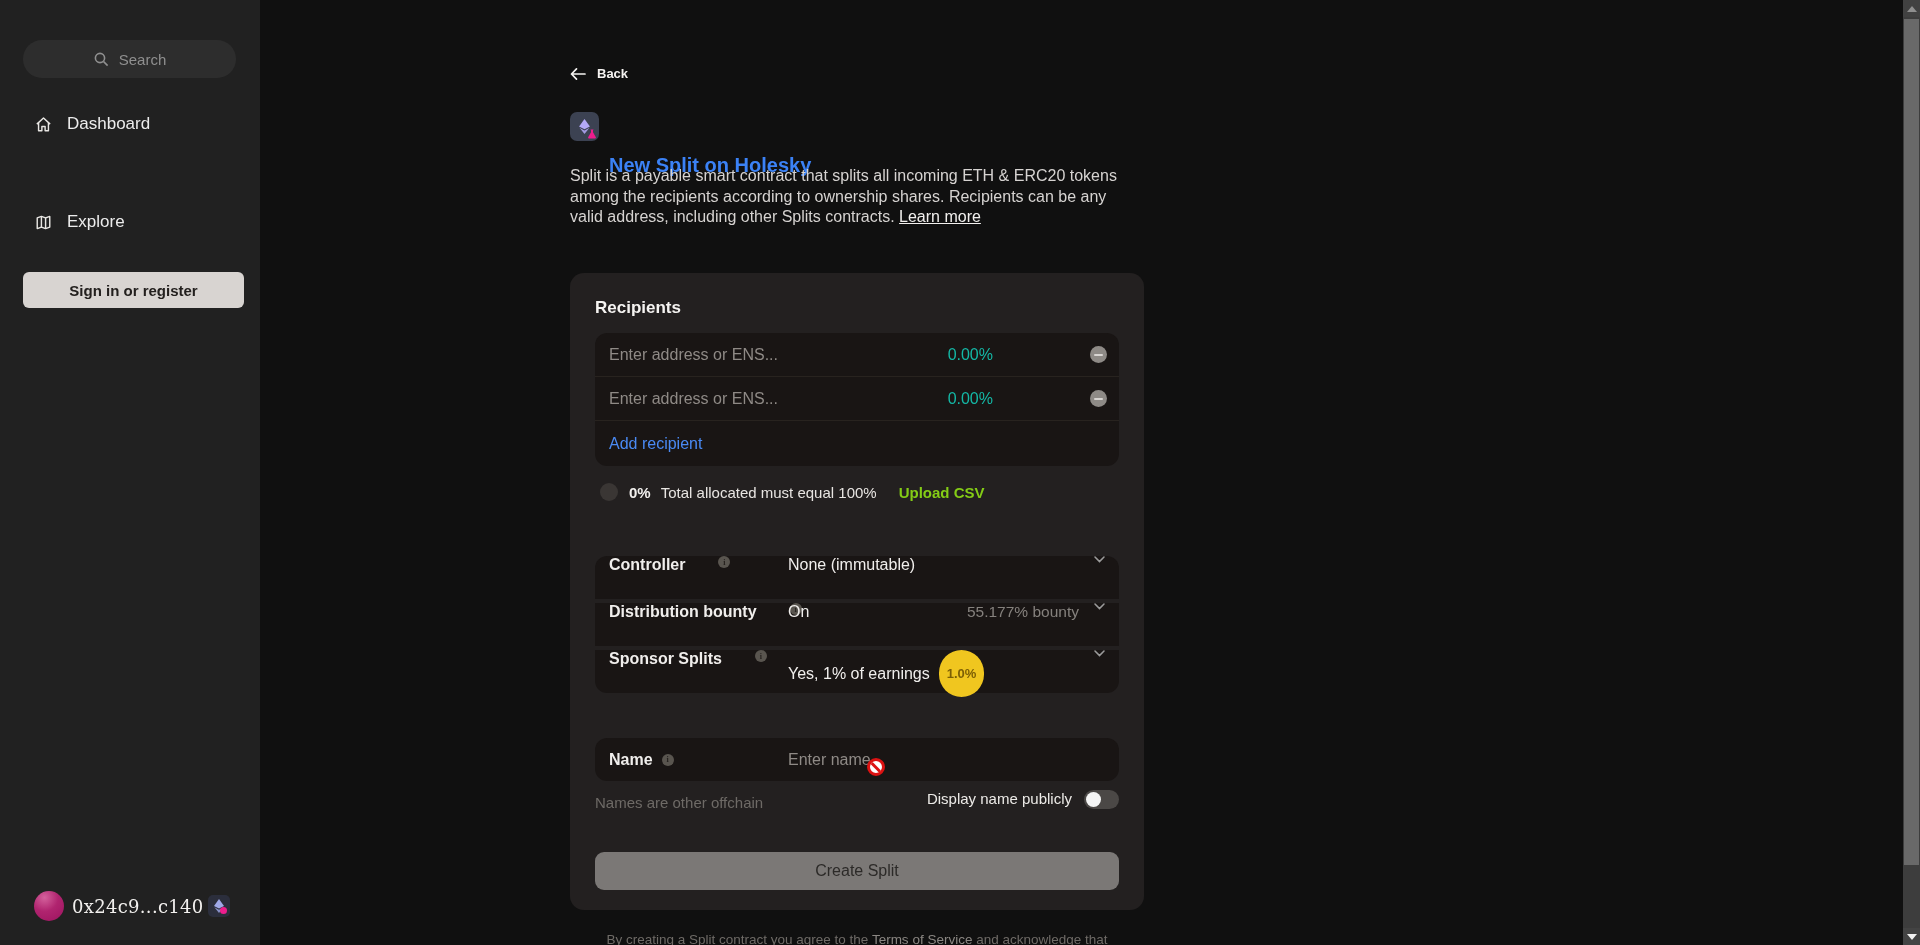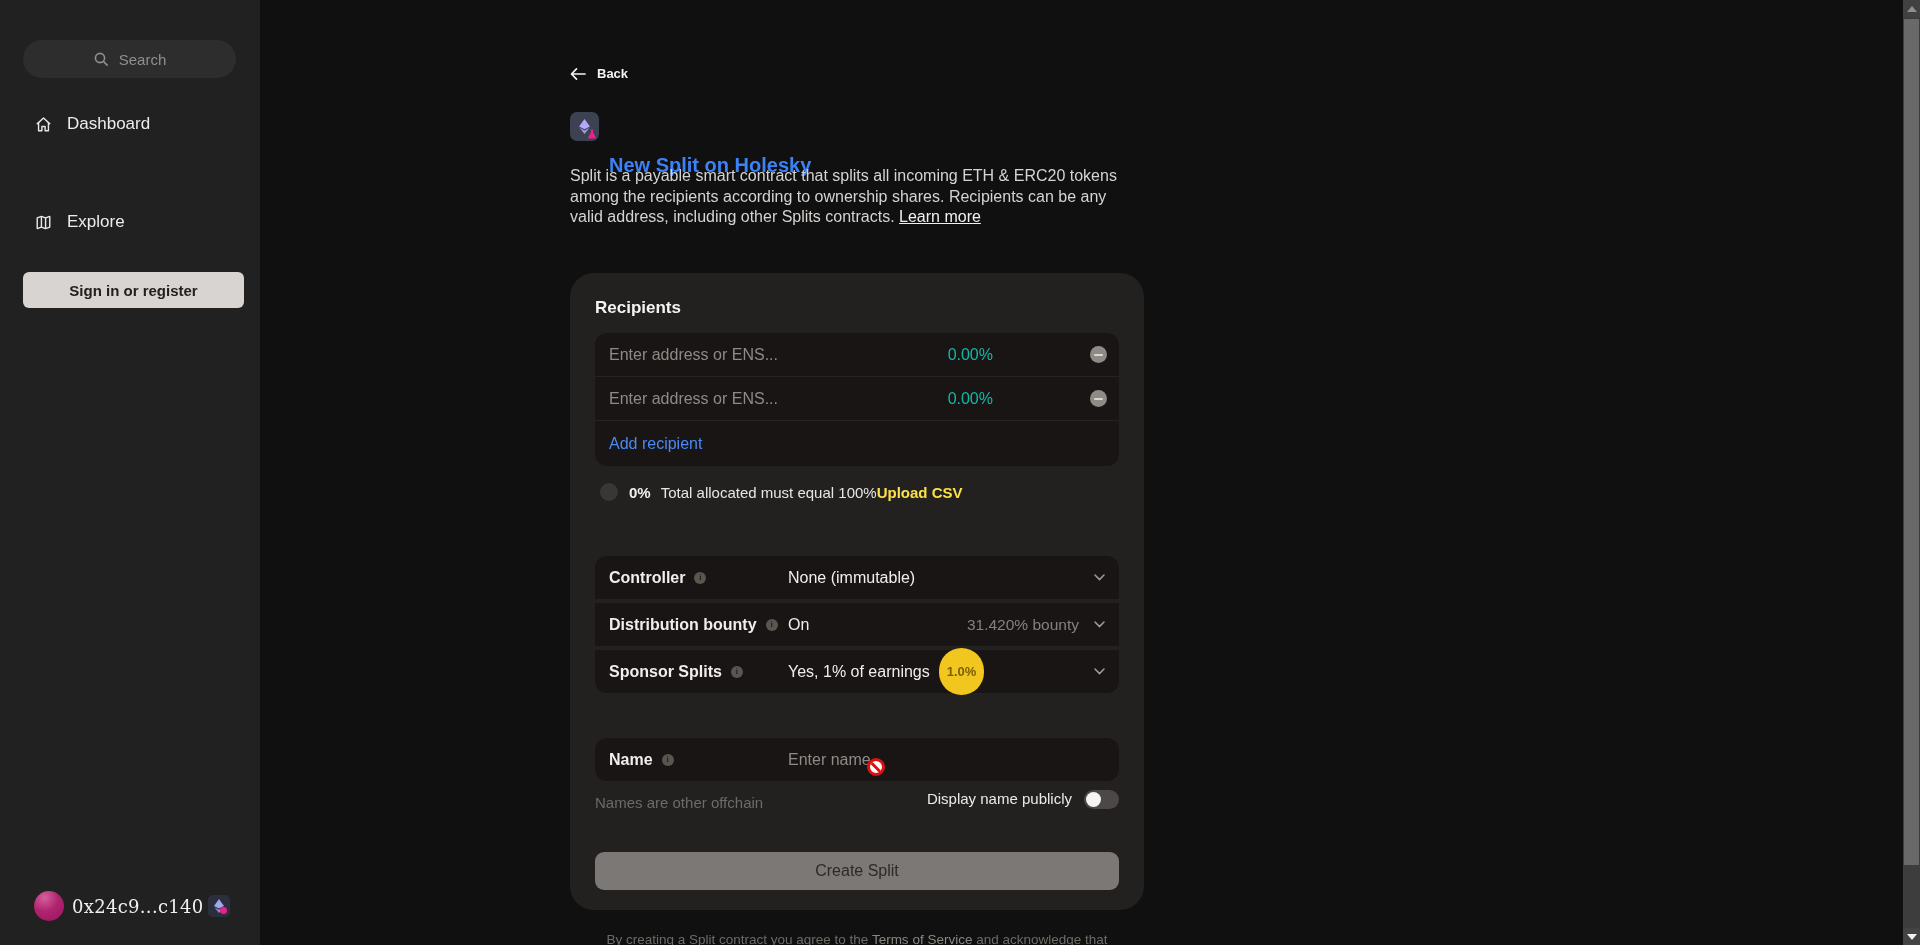--- a/index.html
+++ b/index.html
@@ -55,21 +55,21 @@
   .title-icon { left:570px; top:112px; width:29px; height:29px; border-radius:7px;
     background:#3c4252; display:flex; align-items:center; justify-content:center; }
   .title-flask { position:absolute; right:2px; bottom:2px; }
   .page-title { left:609px; top:114px; font-size:20px; font-weight:700; color:#3b82f6;margin-top:40px; }
   .description { left:570px; top:166px; width:549px; font-size:16px;
     line-height:20.5px; color:#d6d3d1; }
   .learn-more { color:#f2f0ee; text-decoration:underline; cursor:pointer; }
 
   
   .card { left:570px; top:273px; width:574px; height:637px;
-    background:#232020; border-radius:24px; }
+    background:#232020; border-radius:14px; }
   .card-heading { left:25px; top:25px; font-size:17px; font-weight:700; color:#f5f3f1; }
 
   .rows-group { left:25px; top:60px; width:524px; }
   .recipient-row {
     position:relative; height:44px; background:#191514;
     display:flex; align-items:center; padding:0 14px;
     border-bottom:1px solid #28231f;
   }
   .recipient-row:first-child { border-radius:12px 12px 0 0; }
   .address-input {
@@ -87,26 +87,26 @@
   .add-row {
     height:45px; background:#191514; border-radius:0 0 12px 12px;
     display:flex; align-items:center; padding:0 14px;
     font-size:16px; color:#4a8af4; cursor:pointer;
   }
 
   .total-row { left:30px; top:210px; display:flex; align-items:center; }
   .progress-circle { width:18px; height:18px; border-radius:50%; background:#3a3634; }
   .total-percent { margin-left:11px; font-size:15px; font-weight:700; color:#f2f0ee; }
   .total-message { margin-left:10px; font-size:15px; color:#e8e5e2; }
-  .upload-csv { font-size:15px; font-weight:700; color:#fde047; cursor:pointer;text-align:right; }
+  .upload-csv { margin-left:22px; font-size:15px; font-weight:700; color:#84cc16; cursor:pointer;text-align:right; }
 
   .settings-group { left:25px; top:283px; width:524px; }
   .setting-row {
     position:relative; height:43px; background:#191514; margin-bottom:4px;
-    display:flex; align-items:center; padding:0 14px; cursor:pointer;
+    display:flex; padding:0 14px; cursor:pointer;gap:24px;
   }
   .setting-row:nth-child(1) { border-radius:12px 12px 0 0; }
   .setting-row:nth-child(3) { border-radius:0 0 12px 12px; margin-bottom:0; }
   .setting-label { font-size:16px; font-weight:600; color:#f0eeec; }
   .info-icon { display:inline-flex; align-items:center; justify-content:center;
     width:12px; height:12px; border-radius:50%; background:#59554f;
     color:#26221f; font-size:8px; font-weight:700; margin-left:9px;
     font-family:"Liberation Serif", serif; }
   .setting-value { position:absolute; left:193px; font-size:16px; color:#f0eeec;
     display:flex; align-items:center; }
@@ -282,21 +282,21 @@
         <svg width="11" height="7" viewBox="0 0 11 7" fill="none" stroke="#9b9b9b" stroke-width="1.5" stroke-linecap="round">
             <path d="M1 1 L5.5 5.6 L10 1"></path>
           </svg>
       </span>
     </div>
 
     <div class="setting-row">
       <span class="setting-label">Distribution bounty</span>
       <span class="info-icon">i</span>
       <span class="setting-value">On</span>
-      <span class="setting-detail">31.420% bounty</span>
+      <span class="setting-detail">55.177% bounty</span>
       <span class="chevron">
         <svg width="11" height="7" viewBox="0 0 11 7" fill="none" stroke="#9b9b9b" stroke-width="1.5" stroke-linecap="round">
             <path d="M1 1 L5.5 5.6 L10 1"></path>
           </svg>
       </span>
     </div>
 
     <div class="setting-row">
       <span class="setting-label">Sponsor Splits</span>
       <span class="info-icon">i</span>

